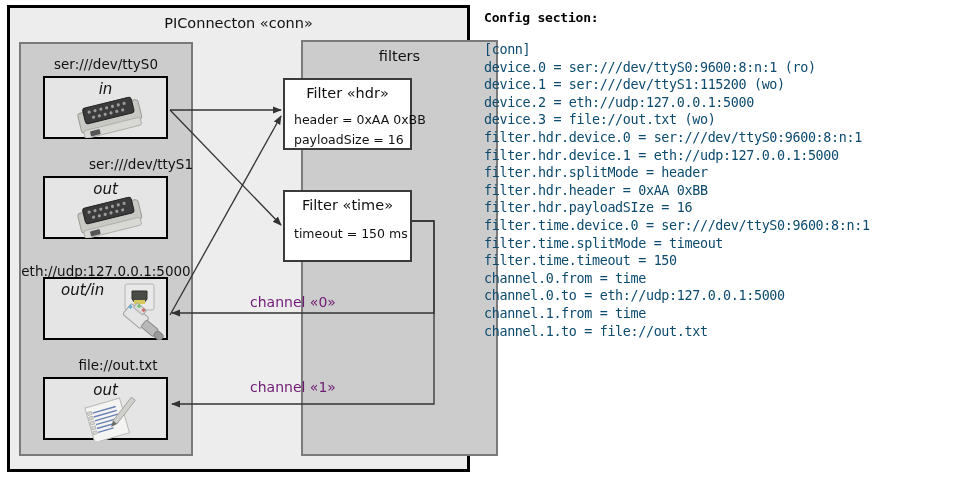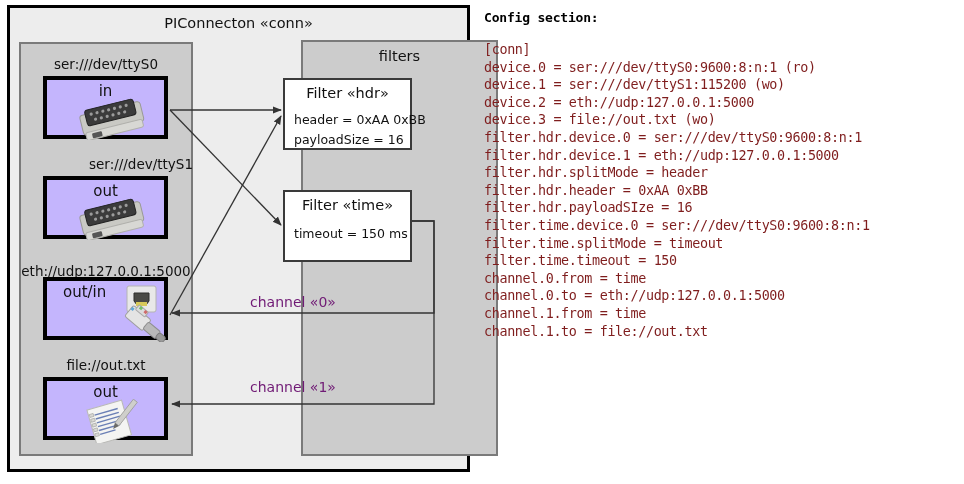--- a/index.html
+++ b/index.html
@@ -29,22 +29,23 @@
   .filters-title{
     position:absolute;left:0;top:6px;width:100%;text-align:center;
     font-size:14.5px;color:#111;
   }
 
   .dev-label{
     position:absolute;text-align:center;font-size:13.5px;color:#111;
     white-space:nowrap;
   }
   .dev-box{
-    position:absolute;background:#c4b5fd;border:4px solid #000000;
+    position:absolute;background:#e5e5e5;border:2px solid #000000;
     box-sizing:border-box;
+    font-style:italic;
   }
   .dev-dir{
     position:absolute;font-size:15px;color:#111;
   }
 
   .filter-box{
     position:absolute;background:#ffffff;border:2px solid #3a3a3a;
     box-sizing:border-box;
   }
   .filter-title{
@@ -67,21 +68,21 @@
     position:absolute;left:482px;top:6px;width:478px;height:470px;
   }
   .config-heading{
     font-family:"DejaVu Sans Mono","Liberation Mono",monospace;
     font-size:13px;font-weight:bold;color:#000;margin:4px 0 0 2px;
     letter-spacing:-0.2px;
   }
   .config-lines{
     margin-top:16px;margin-left:2px;
     font-family:"DejaVu Sans Mono","Liberation Mono",monospace;
-    font-size:13.4px;line-height:17.6px;color:#7f1d1d;white-space:pre;
+    font-size:13.4px;line-height:17.6px;color:#0c4a6e;white-space:pre;
     letter-spacing:-0.35px;
   }
   .config-lines div{height:17.6px;}
 
   
   .icon-serial, .icon-eth, .icon-file{position:absolute;}
 </style>
 </head>
 <body>
 
@@ -161,21 +162,21 @@
         <rect x="24" y="20" width="12" height="6" rx="1" fill="#dcdcdc" stroke="#a8a8a8" stroke-width="1"></rect>
         <rect x="20" y="26" width="3" height="3" fill="#5fa8d8"></rect>
         <rect x="26" y="20" width="3" height="3" fill="#71c06a"></rect>
         <rect x="32" y="20" width="3" height="3" fill="#cf6b6b"></rect>
         <rect x="42" y="27" width="16" height="9" rx="2" fill="#b9b9b9" stroke="#8e8e8e" stroke-width="1"></rect>
         <rect x="57" y="28" width="9" height="7" rx="3" fill="#9a9a9a" stroke="#7d7d7d" stroke-width="1"></rect>
       </g>
     </svg>
   </div>
 
-  <div class="dev-label" style="left:19px;top:357px;width:174px;">file://out.txt</div>
+  <div class="dev-label" style="left:19px;top:357px;width:174px;padding-left:12px;">file://out.txt</div>
   <div class="dev-box" style="left:43px;top:377px;width:125px;height:63px;">
     <div class="dev-dir" style="left:0;top:2px;width:100%;text-align:center;">out</div>
     <svg class="icon-file" style="left:36px;top:18px;" width="62" height="44" viewBox="0 0 62 44">
       <g transform="rotate(-16 31 22)">
         <rect x="8" y="4" width="36" height="36" fill="#f4f4f2" stroke="#b9b9b6" stroke-width="1"></rect>
         <g stroke="#6a7fb5" stroke-width="1.4">
           <line x1="14" y1="11" x2="38" y2="11"></line>
             <line x1="14" y1="15" x2="38" y2="15"></line>
           <line x1="14" y1="19" x2="38" y2="19"></line>
             <line x1="14" y1="23" x2="34" y2="23"></line>

